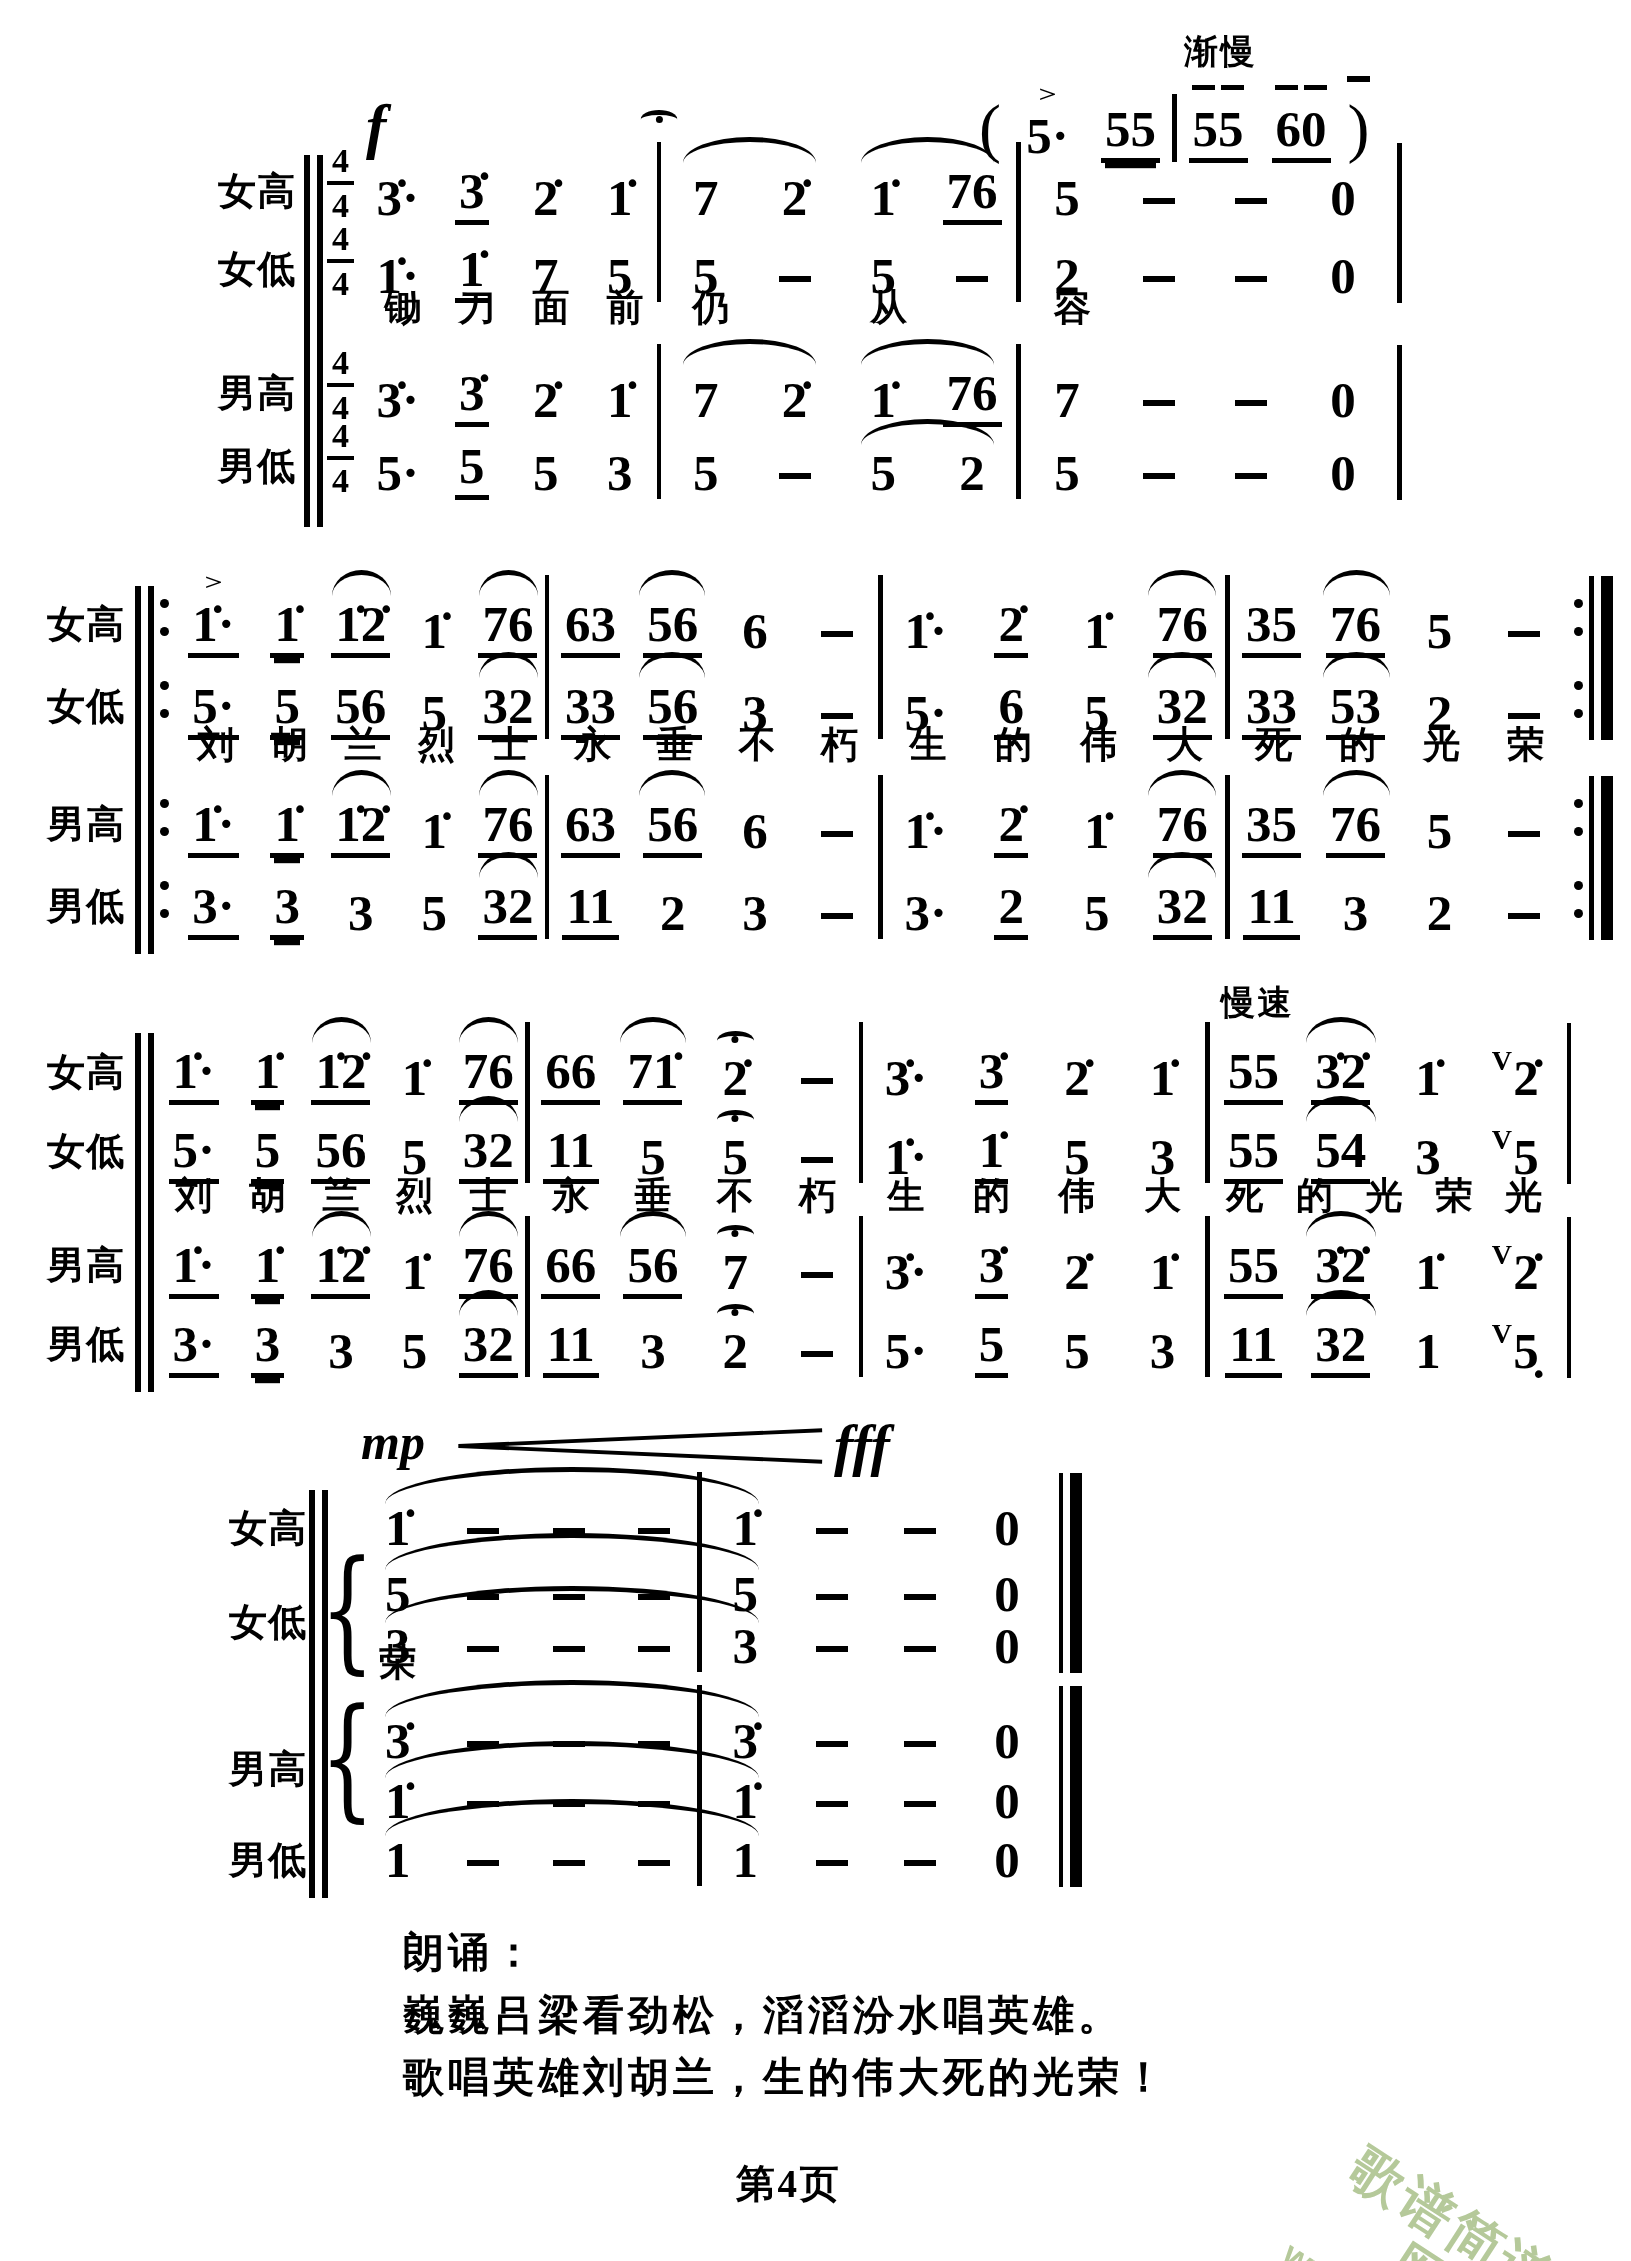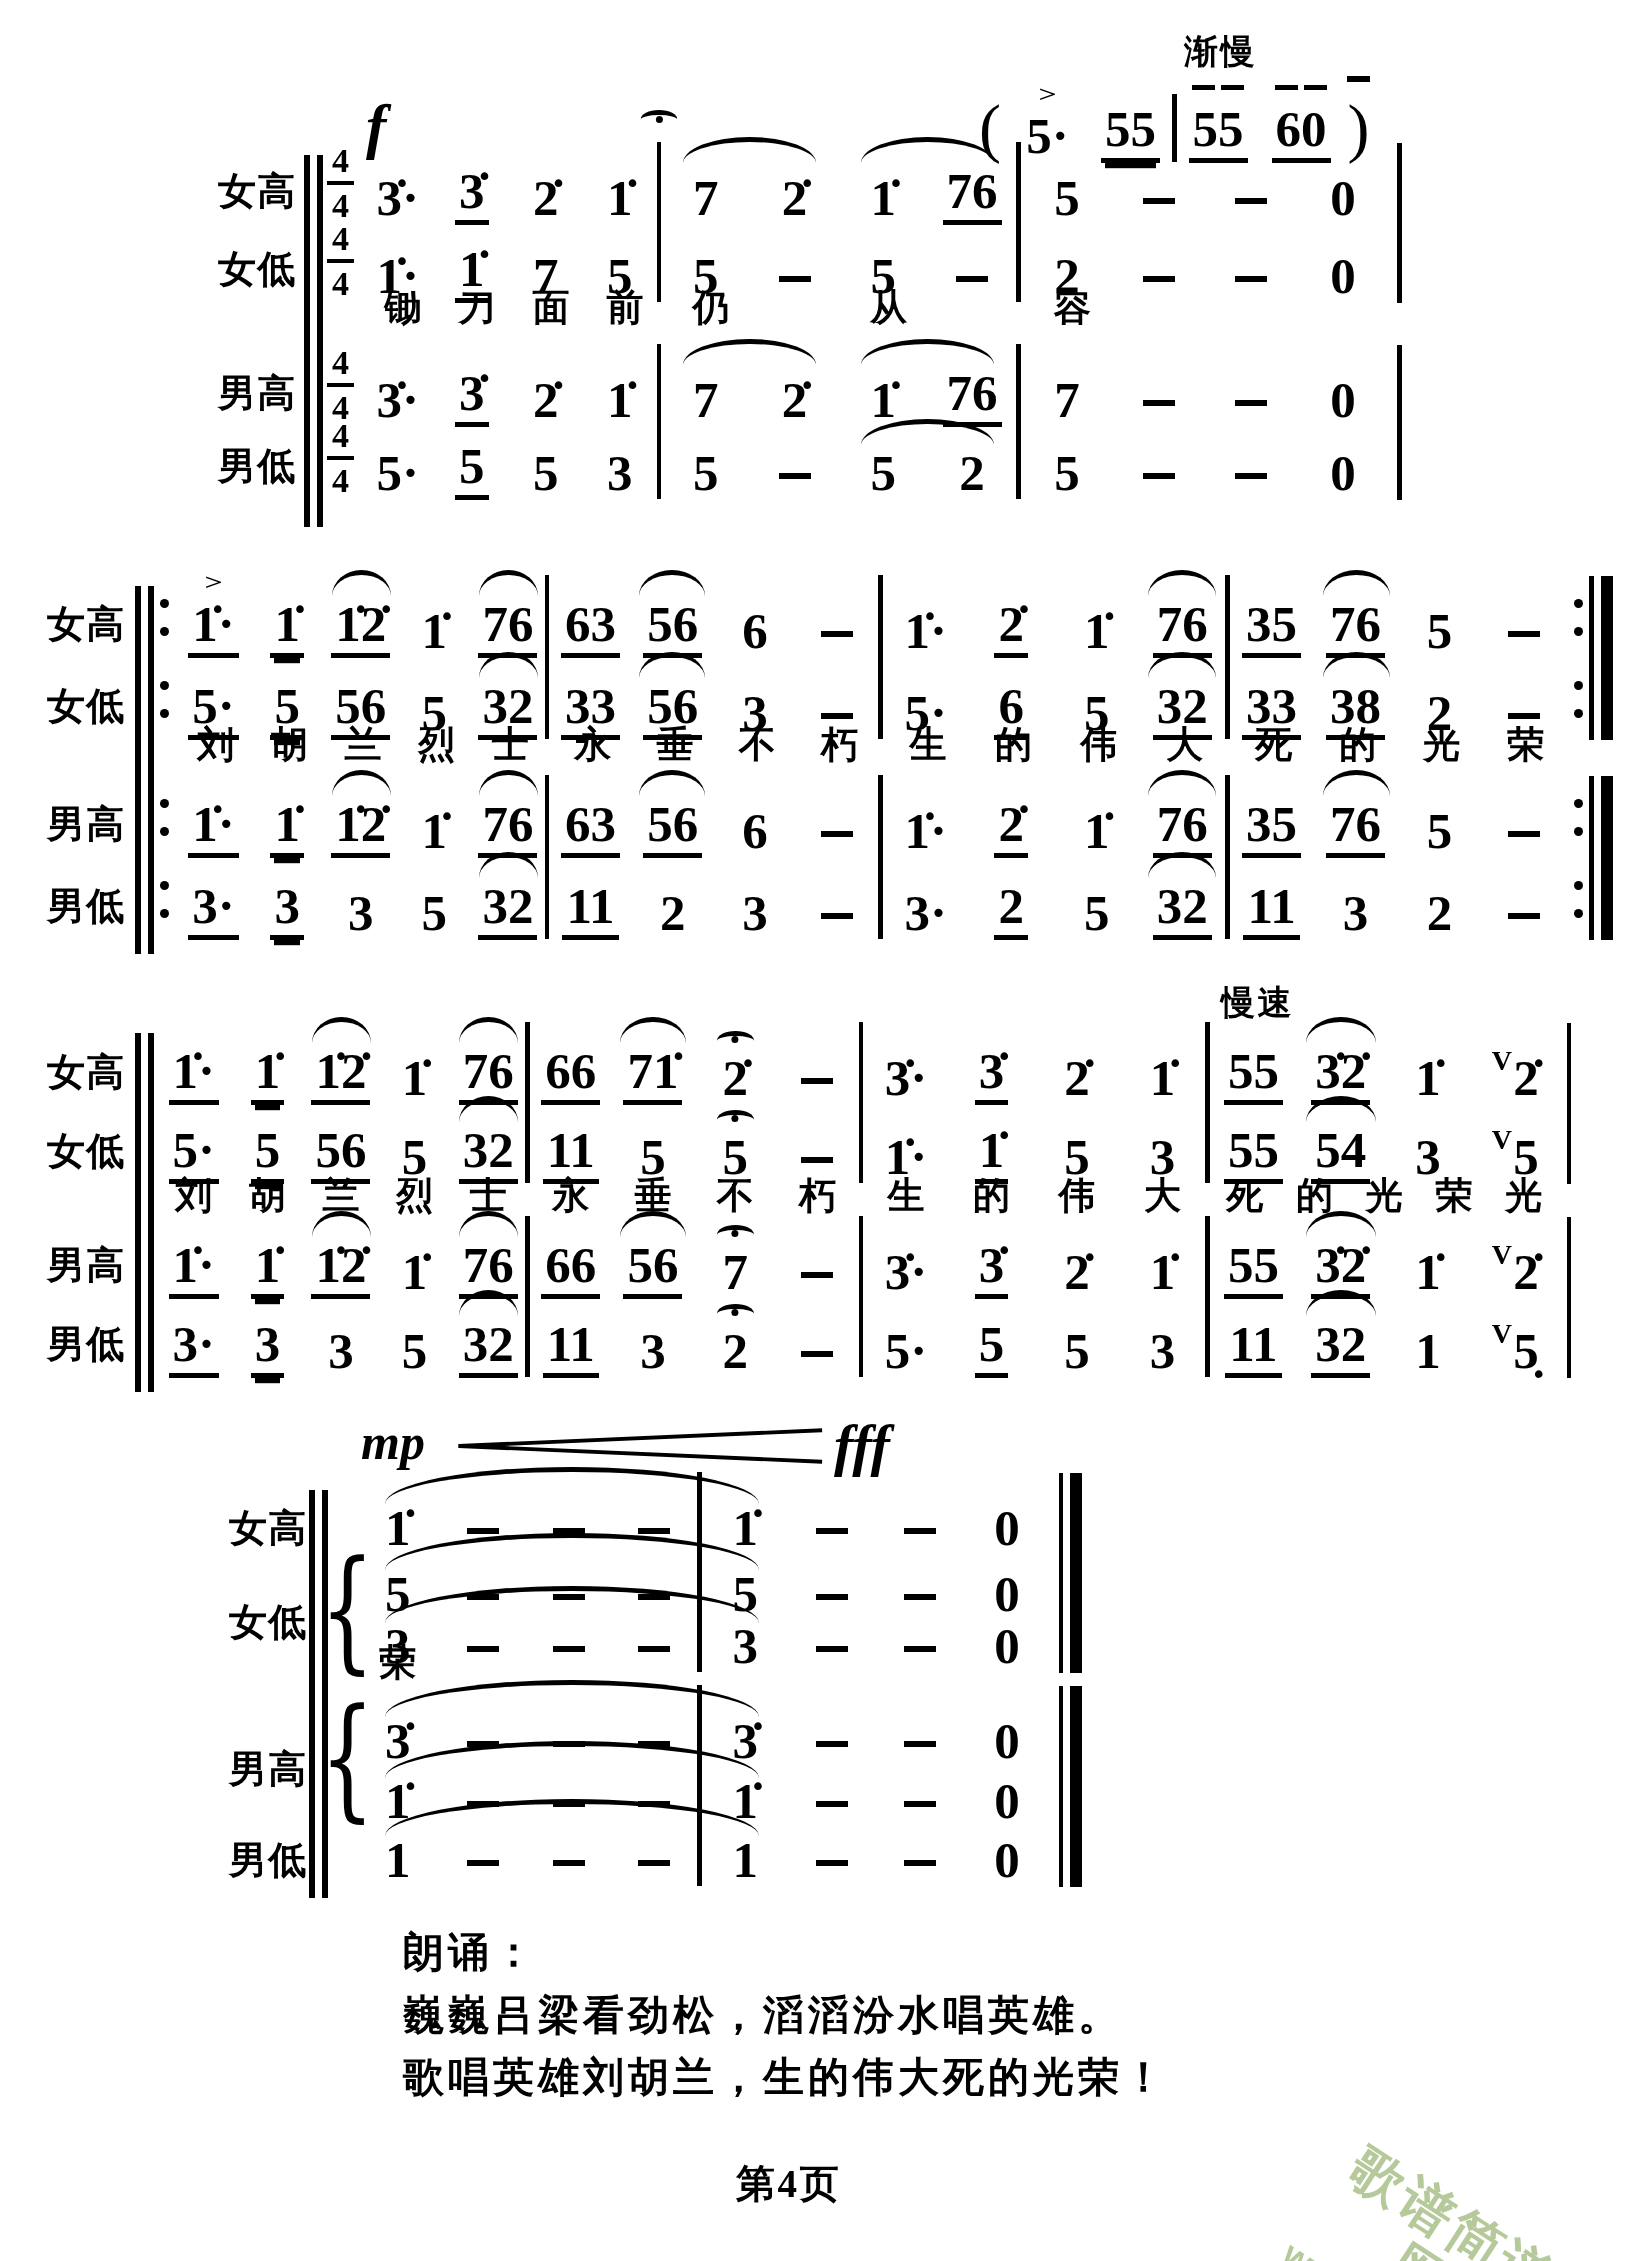--- a/index.html
+++ b/index.html
@@ -584,21 +584,21 @@
           <div class="arc" style="left: 265px; width: 68px;"></div>
         </div>
         <div class="bar"></div>
         <div class="measure" style="width: 336px;">
           <div class="tok">
             <div class="top"></div>
             <div class="txt u1"><span class="num">33</span></div>
           </div>
           <div class="tok">
             <div class="top"></div>
-            <div class="txt u1"><span class="num">38</span></div>
+            <div class="txt u1"><span class="num">53</span></div>
           </div>
           <div class="tok">
             <div class="top"></div>
             <div class="txt"><span class="num">2</span></div>
           </div>
           <div class="tok">
             <div class="top"></div>
             <div class="txt dashbar"></div>
           </div>
           <div class="arc" style="left: 93px; width: 67px;"></div>

